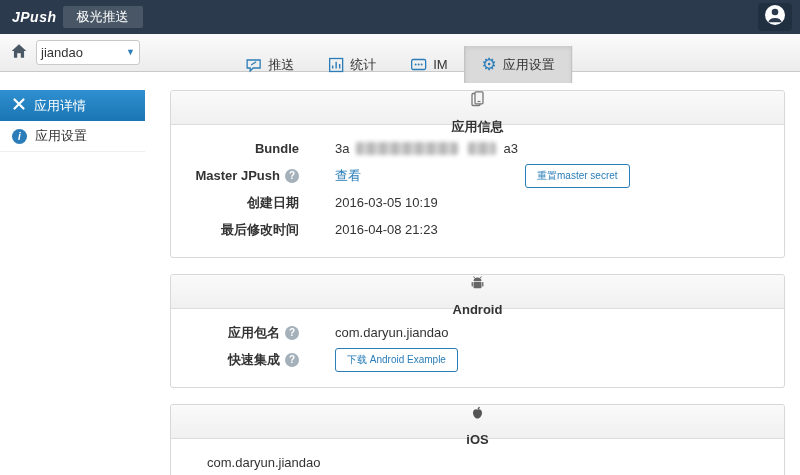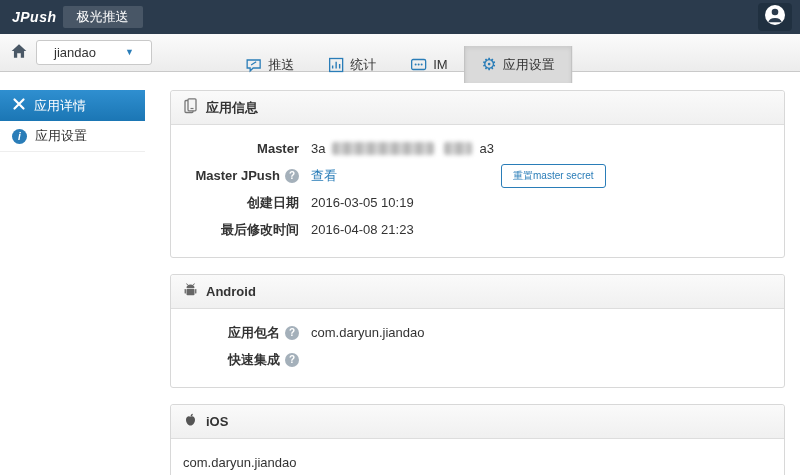--- a/index.html
+++ b/index.html
@@ -10,43 +10,43 @@
   .topbar { height: 34px; background: #2b3b4d; display: flex; align-items: center; justify-content: space-between; padding: 0 8px 0 12px; }
   .logo { display: flex; align-items: center; }
   .logo-main { color: #fff; font-style: italic; font-weight: bold; font-size: 14px; letter-spacing: 0.5px; }
   .logo-sub { color: #fff; font-size: 13px; margin-left: 6px; background: rgba(255,255,255,0.14); padding: 2px 14px; border-radius: 2px; }
   .avatar-box { width: 34px; height: 28px; background: #203040; border-radius: 4px; display: flex; align-items: center; justify-content: center; cursor: pointer; }
 
   
   .navbar { height: 38px; background: linear-gradient(#fbfbfb, #ececec); border-bottom: 1px solid #c9c9c9; display: flex; align-items: center; padding: 0 10px; position: relative; }
   .nav-left { display: flex; align-items: center; gap: 8px; }
   .home-btn { display: flex; align-items: center; cursor: pointer; }
-  .app-select { display: flex; align-items: center; justify-content: space-between; background: #fff; border: 1px solid #c9c9c9; border-radius: 3px; padding: 4px 17px; width: 116px; font-size: 13px; color: #333; cursor: pointer; }
+  .app-select { display: flex; align-items: center; justify-content: space-between; background: #fff; border: 1px solid #c9c9c9; border-radius: 3px; padding: 4px 4px; width: 104px; font-size: 13px; color: #333; cursor: pointer; }
   .caret { color: #2a7db8; font-size: 9px; line-height: 1; }
   .nav-tabs { position: absolute; left: 50%; top: 12px; transform: translateX(-50%); display: flex; height: 100%; }
   .tab { display: flex; align-items: center; gap: 6px; padding: 0 16px; font-size: 13px; color: #333; cursor: pointer; border-left: 1px solid transparent; border-right: 1px solid transparent; }
   .tab.active { background: #dadada; border-left: 1px solid #bfbfbf; border-right: 1px solid #bfbfbf; box-shadow: inset 0 2px 4px rgba(0,0,0,0.08); }
   .tab-icon { display: flex; align-items: center; }
   .gear-glyph { color: #2a7db8; font-size: 17px; line-height: 1; }
 
   
   .layout { display: flex; padding-top: 18px; }
   .sidebar { width: 145px; flex-shrink: 0; }
   .side-item { height: 31px; display: flex; align-items: center; gap: 8px; padding: 0 12px; font-size: 13px; cursor: pointer; }
   .side-item.active { background: linear-gradient(#2f8fd0, #1b76b4); color: #fff; }
   .side-item.plain { color: #333; border-bottom: 1px solid #eee; background: #fff; }
   .info-dot { width: 15px; height: 15px; border-radius: 50%; background: #2a7db8; color: #fff; font-size: 10px; font-weight: bold; font-style: italic; display: inline-flex; align-items: center; justify-content: center; }
 
   .main { flex: 1; padding: 0 15px 0 25px; }
   .card { border: 1px solid #d8d8d8; border-radius: 3px; margin-bottom: 16px; background: #fff; }
-  .card-header { height: 34px; background: linear-gradient(#fafafa, #f0f0f0); border-bottom: 1px solid #ddd; display: flex; align-items: center; gap: 8px; padding: 0 12px; font-size: 13px; font-weight: bold; color: #333; border-radius: 3px 3px 0 0; }
+  .card-header { height: 34px; background: linear-gradient(#fafafa, #f0f0f0); border-bottom: 1px solid #ddd; display: flex; align-items: center; gap: 8px; padding: 0 12px; font-size: 13px; font-weight: bold; color: #333; border-radius: 3px 3px 0 0; flex-direction: column; }
   .card-body { padding: 10px 0 14px; }
   .row { display: flex; align-items: center; min-height: 27px; font-size: 13px; padding: 1px 0; }
   .row-label { width: 128px; text-align: right; font-weight: bold; color: #333; display: flex; justify-content: flex-end; align-items: center; gap: 5px; flex-shrink: 0; }
-  .row-value { margin-left: 12px; color: #333; display: flex; align-items: center; gap: 4px; justify-content: space-between; }
+  .row-value { margin-left: 36px; color: #333; display: flex; align-items: center; gap: 4px; justify-content: space-between; }
   .qmark { width: 14px; height: 14px; border-radius: 50%; background: #a4b0ba; color: #fff; font-size: 10px; font-weight: bold; display: inline-flex; align-items: center; justify-content: center; cursor: pointer; flex-shrink: 0; }
   a.link { color: #2a7db8; text-decoration: none; cursor: pointer; }
   .btn { border: 1px solid #2a7db8; color: #2a7db8; background: #fff; border-radius: 3px; font-size: 10px; padding: 4px 11px; cursor: pointer; font-family: "Liberation Sans", sans-serif; }
   .btn-reset { margin-left: 160px; }
   .redacted { display: inline-block; height: 13px; border-radius: 3px; background: repeating-linear-gradient(90deg, #b5b5b5 0 6px, #d2d2d2 6px 12px); filter: blur(2px); vertical-align: middle; }
   .redacted.long { width: 102px; margin: 0 3px; }
   .redacted.short { width: 28px; margin: 0 3px; }
 </style>
 </head>
 <body>
@@ -144,21 +144,21 @@
           <svg width="15" height="16" viewBox="0 0 15 16">
             <rect x="2" y="2.5" width="8" height="12" rx="1" fill="none" stroke="#777" stroke-width="1.3"></rect>
             <rect x="5" y="0.8" width="8" height="12" rx="1" fill="#f5f5f5" stroke="#777" stroke-width="1.3"></rect>
             <line x1="7.5" y1="10.5" x2="10.5" y2="10.5" stroke="#777" stroke-width="1.2"></line>
           </svg>
         </span>
         <span>应用信息</span>
       </div>
       <div class="card-body">
         <div class="row">
-          <div class="row-label">Master</div>
+          <div class="row-label">Bundle</div>
           <div class="row-value">
             <span>3a</span>
               <span class="redacted long"></span>
               <span class="redacted short"></span>
               <span>a3</span>
           </div>
         </div>
         <div class="row">
           <div class="row-label">
             <span>Master JPush</span>
@@ -200,20 +200,23 @@
             <span>应用包名</span>
             <span class="qmark">?</span>
           </div>
           <div class="row-value">com.daryun.jiandao</div>
         </div>
         <div class="row">
           <div class="row-label">
             <span>快速集成</span>
             <span class="qmark">?</span>
           </div>
+          <div class="row-value">
+            <button class="btn">下载 Android Example</button>
+          </div>
         </div>
       </div>
     </section>
 
     <section class="card">
       <div class="card-header">
         <span>
           <svg width="15" height="16" viewBox="0 0 16 16">
             <path d="M8 4.6 C6 3.1 3.2 4.6 3.2 7.6 C3.2 10.7 5.4 13.8 8 13.8 C10.6 13.8 12.8 10.7 12.8 7.6 C12.8 4.6 10 3.1 8 4.6 Z" fill="#555"></path>
             <path d="M8 4.4 C8 2.6 9.2 1.4 10.5 1.3 C10.6 3 9.4 4.3 8 4.4 Z" fill="#555"></path>

